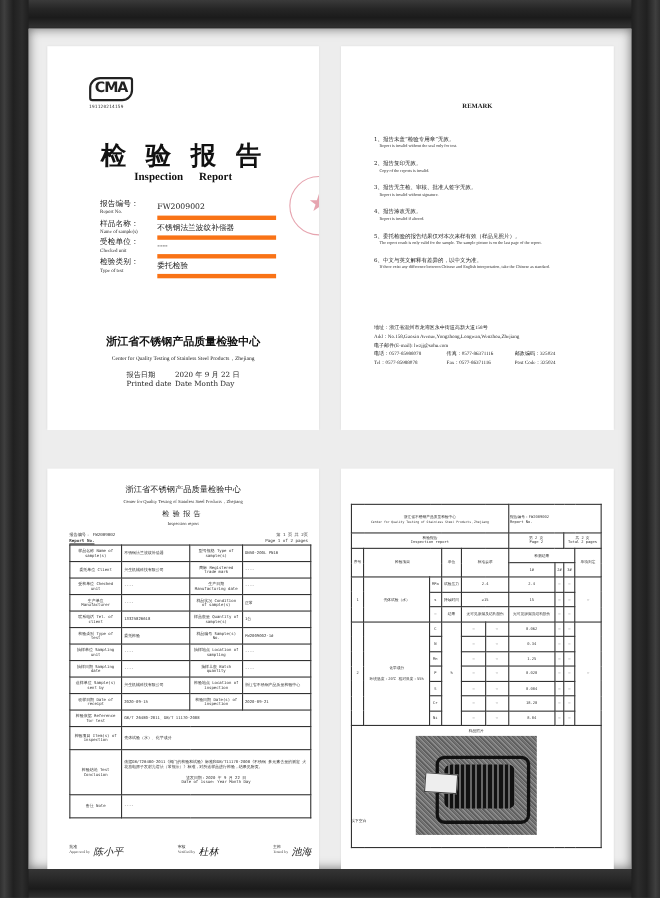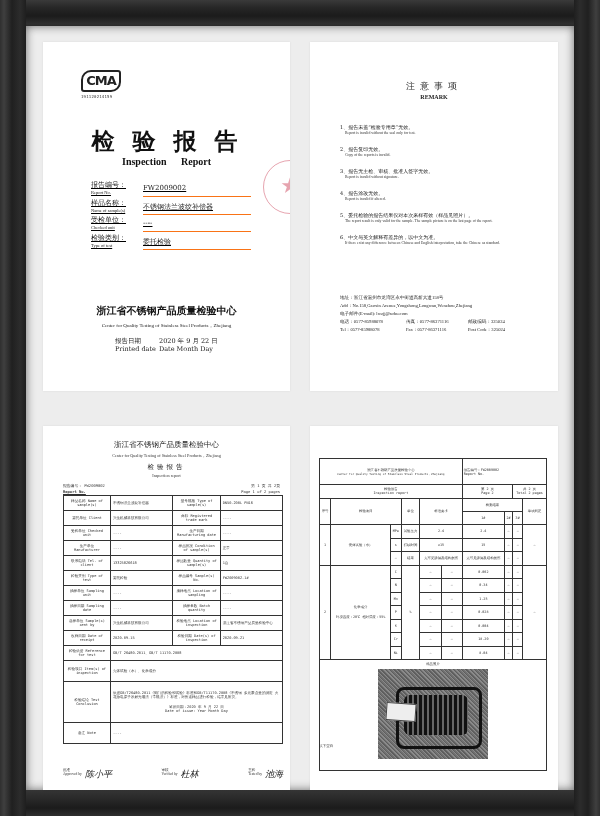--- a/index.html
+++ b/index.html
@@ -33,25 +33,25 @@
   #page-report2 { left: 310px; top: 426px; width: 248px; height: 364px; }
 
   
   .cma { position:absolute; left:38px; top:28px; }
   .cma-box { width:36px; height:18px; border:2px solid #222; border-radius: 10px 3px 10px 3px; font: bold 13px "DejaVu Sans", sans-serif; line-height:18px; text-align:center; color:#222; letter-spacing:-1px; }
   .cma-num { font: 4px "DejaVu Sans Mono", monospace; color:#333; margin-top:2px; letter-spacing:0.2px; }
   .cover-title-cn { position:absolute; left:0; width:100%; top:84px; text-align:center; font: bold 23px "DejaVu Serif", serif; letter-spacing: 18px; color:#111; padding-left: 14px; box-sizing:border-box; }
   .cover-title-en { position:absolute; left:0; width:100%; top:114px; text-align:center; font: bold 10px "Liberation Serif", serif; color:#111; word-spacing: 12px; }
   .stamp { position:absolute; border:1px solid rgba(210,90,110,0.55); border-radius:50%; color: rgba(210,90,110,0.55); text-align:center; }
   .cover-stamp { left: 220px; top: 118px; width: 52px; height: 52px; font-size: 22px; line-height:50px; }
-  .fields { position:absolute; left:48px; top:140px; width:160px;text-decoration:underline; }
+  .fields { position:absolute; left:48px; top:140px; width:160px; }
   .field { display:flex; height:17.5px; margin-bottom: 0; }
   .field-label { width:52px; font-size:7px; line-height:7px; color:#222; }
   .field-label .en { display:block; font: 4.5px "Liberation Serif", serif; margin-top:1px; }
-  .field-value { flex:1; font-size:7px; color:#222; border-bottom: 1px solid #f97316; height: 12px; padding-top:2px; }
+  .field-value { flex:1; font-size:7px; color:#222; border-bottom: 4px solid #f97316; height: 12px; padding-top:2px; }
   .cover-center-cn { position:absolute; left:0; width:100%; top:262px; text-align:center; font: bold 10px "DejaVu Serif", serif; color:#111; }
   .cover-center-en { position:absolute; left:0; width:100%; top:280px; text-align:center; font: 5px "Liberation Serif", serif; color:#222; }
   .printed { position:absolute; left: 72px; top: 295px; font-size: 6.5px; color:#222; line-height: 8px; }
   .printed span { display:inline-block; }
   .printed .col1 { width: 44px; }
 
   
   .remark-cn { position:absolute; left:0; width:100%; top:38px; text-align:center; font-size:9px; letter-spacing: 5px; color:#333; }
   .remark-en { position:absolute; left:0; width:100%; top:52px; text-align:center; font: bold 6px "Liberation Serif", serif; color:#222; }
   .remark-list { position:absolute; left:30px; top:82px; width: 198px; }
@@ -134,21 +134,20 @@
     </div>
     <div class="cover-center-cn">浙江省不锈钢产品质量检验中心</div>
     <div class="cover-center-en">Center for Quality Testing of Stainless Steel Products，Zhejiang</div>
     <div class="printed">
       <div><span class="col1">报告日期</span><span>2020 年 9 月 22 日</span></div>
       <div><span class="col1">Printed date</span><span>Date   Month   Day</span></div>
     </div>
   </div>
 
   <div class="page" id="page-remark">
-    <div class="remark-cn">注意事项</div>
     <div class="remark-en">REMARK</div>
     <div class="remark-list">
       <div class="remark-item">
           <div class="cn">1、报告未盖“检验专用章”无效。</div>
           <div class="en">Report is invalid without the seal only for test.</div>
         </div>
       <div class="remark-item">
           <div class="cn">2、报告复印无效。</div>
           <div class="en">Copy of the reports is invalid.</div>
         </div>

